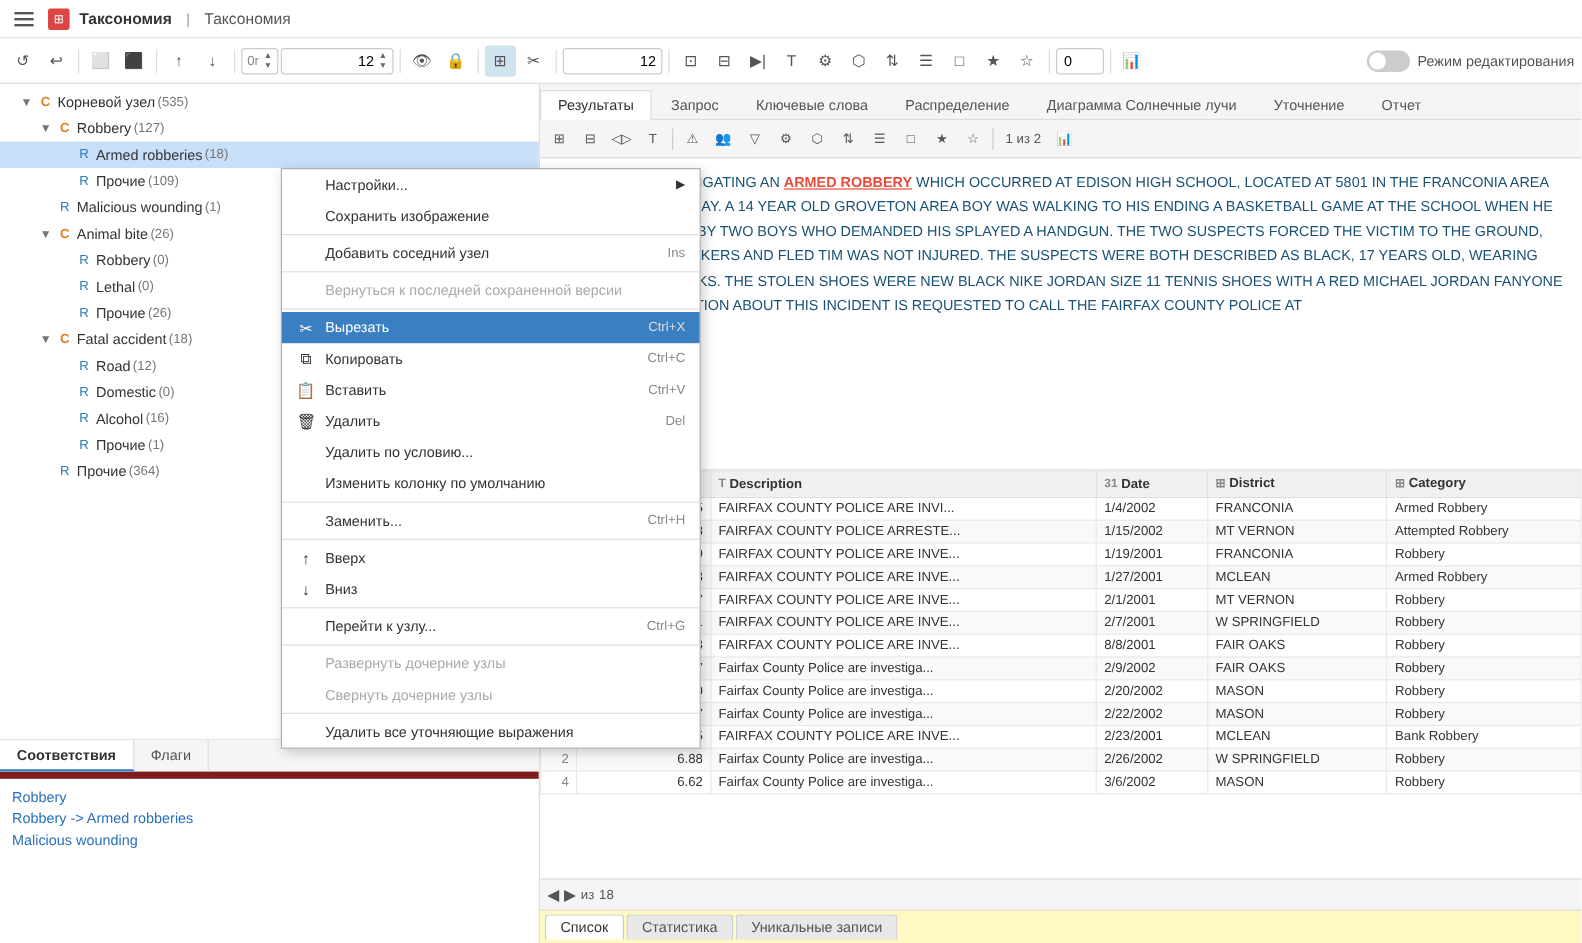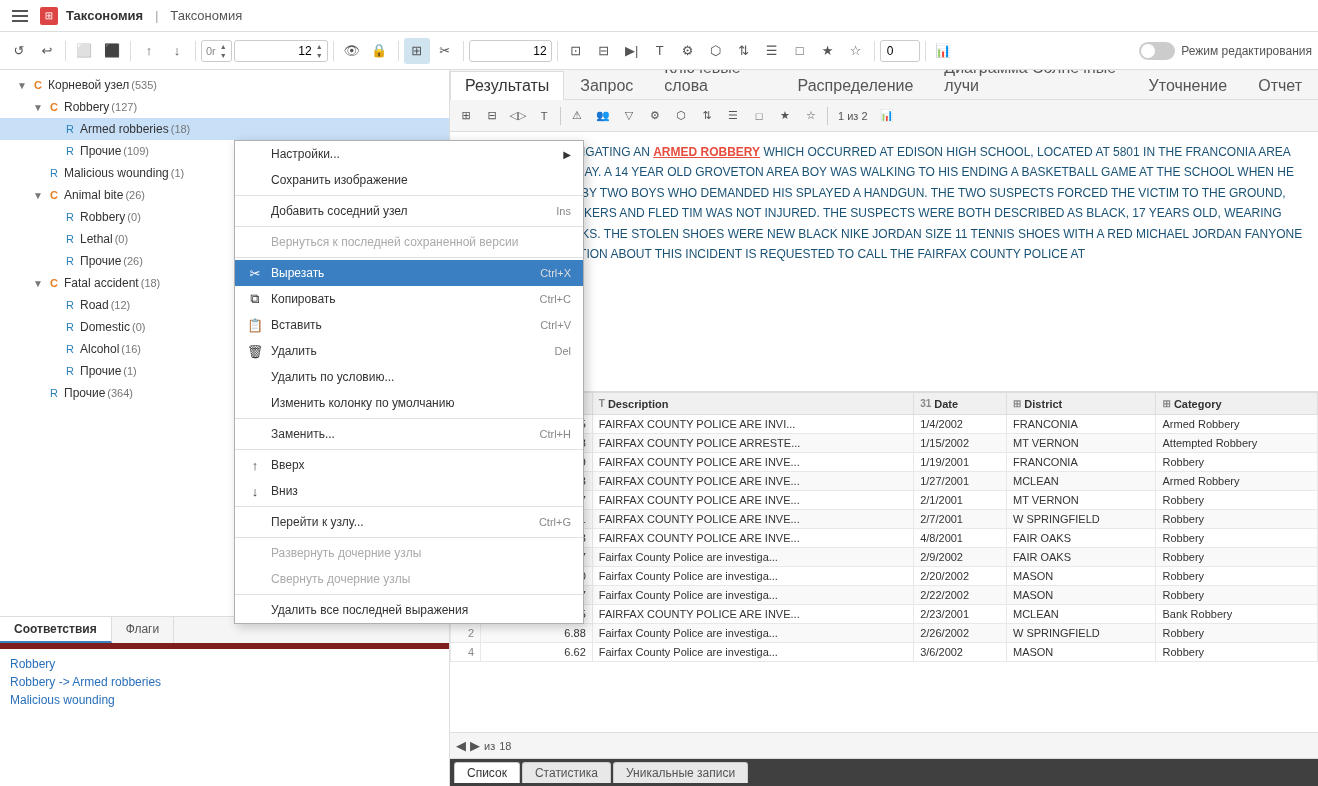--- a/index.html
+++ b/index.html
@@ -133,21 +133,21 @@
     }
 
     
     .right-tabs {
       display: flex; background: #f5f5f5;
       border-bottom: 1px solid #ddd; height: 30px;
       align-items: flex-end;
     }
     .right-tab {
       padding: 5px 14px; cursor: pointer;
-      font-size: 16px; color: #555;
+      font-size: 12px; color: #555;
       border: 1px solid transparent;
       border-bottom: none;
       margin-right: 1px; position: relative; top: 1px;
     }
     .right-tab.active {
       background: #fff; color: #333;
       border-color: #ddd;
       border-bottom-color: #fff;
     }
 
@@ -199,21 +199,21 @@
     
     .table-footer {
       height: 26px;
       background: #f5f5f5;
       border-top: 1px solid #ddd;
       display: flex; align-items: center;
       padding: 0 6px; gap: 4px; font-size: 11px; color: #555;
     }
     .tf-btn { border: none; background: transparent; cursor: pointer; color: #555; font-size: 13px; }
     .bottom-tabs2 {
-      height: 28px; background: #404040;
+      height: 28px; background: #fef9c3;
       border-top: 1px solid #ddd;
       display: flex; align-items: center;
       padding: 0 4px; gap: 2px;
     }
     .b2-tab {
       padding: 3px 12px; cursor: pointer;
       font-size: 12px; color: #555;
       border: 1px solid #ccc; border-bottom: none;
       background: #e8e8e8; border-radius: 3px 3px 0 0;
     }
@@ -556,21 +556,21 @@
               <td style="text-align: right;">8.11</td>
               <td style="max-width: 250px; overflow: hidden; white-space: nowrap;">FAIRFAX COUNTY POLICE ARE INVE...</td>
               <td>2/7/2001</td>
               <td>W SPRINGFIELD</td>
               <td>Robbery</td>
             </tr>
             <tr>
               <td style="text-align: right; color: rgb(136, 136, 136);">5</td>
               <td style="text-align: right;">6.03</td>
               <td style="max-width: 250px; overflow: hidden; white-space: nowrap;">FAIRFAX COUNTY POLICE ARE INVE...</td>
-              <td>4/8/2001</td>
+              <td>8/8/2001</td>
               <td>FAIR OAKS</td>
               <td>Robbery</td>
             </tr>
             <tr>
               <td style="text-align: right; color: rgb(136, 136, 136);">0</td>
               <td style="text-align: right;">5.77</td>
               <td style="max-width: 250px; overflow: hidden; white-space: nowrap;">Fairfax County Police are investiga...</td>
               <td>2/9/2002</td>
               <td>FAIR OAKS</td>
               <td>Robbery</td>
@@ -710,15 +710,15 @@
       <span class="cm-icon"></span>
       <span class="cm-label">Развернуть дочерние узлы</span>
     </div>
     <div class="cm-item disabled">
       <span class="cm-icon"></span>
       <span class="cm-label">Свернуть дочерние узлы</span>
     </div>
     <div class="cm-sep"></div>
     <div class="cm-item">
       <span class="cm-icon"></span>
-      <span class="cm-label">Удалить все последней выражения</span>
+      <span class="cm-label">Удалить все уточняющие выражения</span>
     </div>
   </div>
 
 </body></html>

